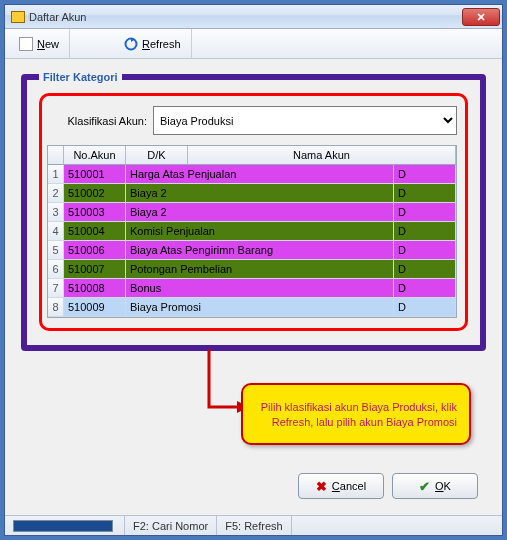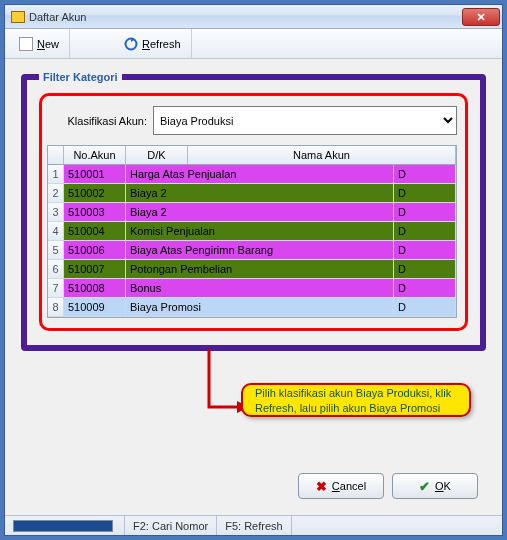--- a/index.html
+++ b/index.html
@@ -70,21 +70,21 @@
     background: linear-gradient(#f8fafd, #e4ebf4) !important; color:#555;}
   .col-no { width: 62px; }
   .col-nama { flex: 1; }
   .col-dk { width: 62px; }
   .callout-arrow {
     stroke: #c00; stroke-width: 3; fill: none;
   }
   .callout-box {
     position: absolute; width: 230px;
     background: #ffe600; border: 2px solid #c00; border-radius: 10px;
-    padding: 0 12px; text-align: left; color: #14532d; font-size: 13px;
+    padding: 14px 12px; text-align: right; color: #be185d; font-size: 13px;
     box-shadow: 2px 2px 4px rgba(0,0,0,0.3);
   }
   .button-row {
     display: flex; justify-content: flex-end; gap: 8px; padding: 6px 10px 6px 0;
   }
   .btn {
     width: 86px; height: 26px;
     background: linear-gradient(#fefefe, #e2e7ee);
     border: 1px solid #8a97a8; border-radius: 4px;
     display: flex; align-items: center; justify-content: center; gap: 5px;

